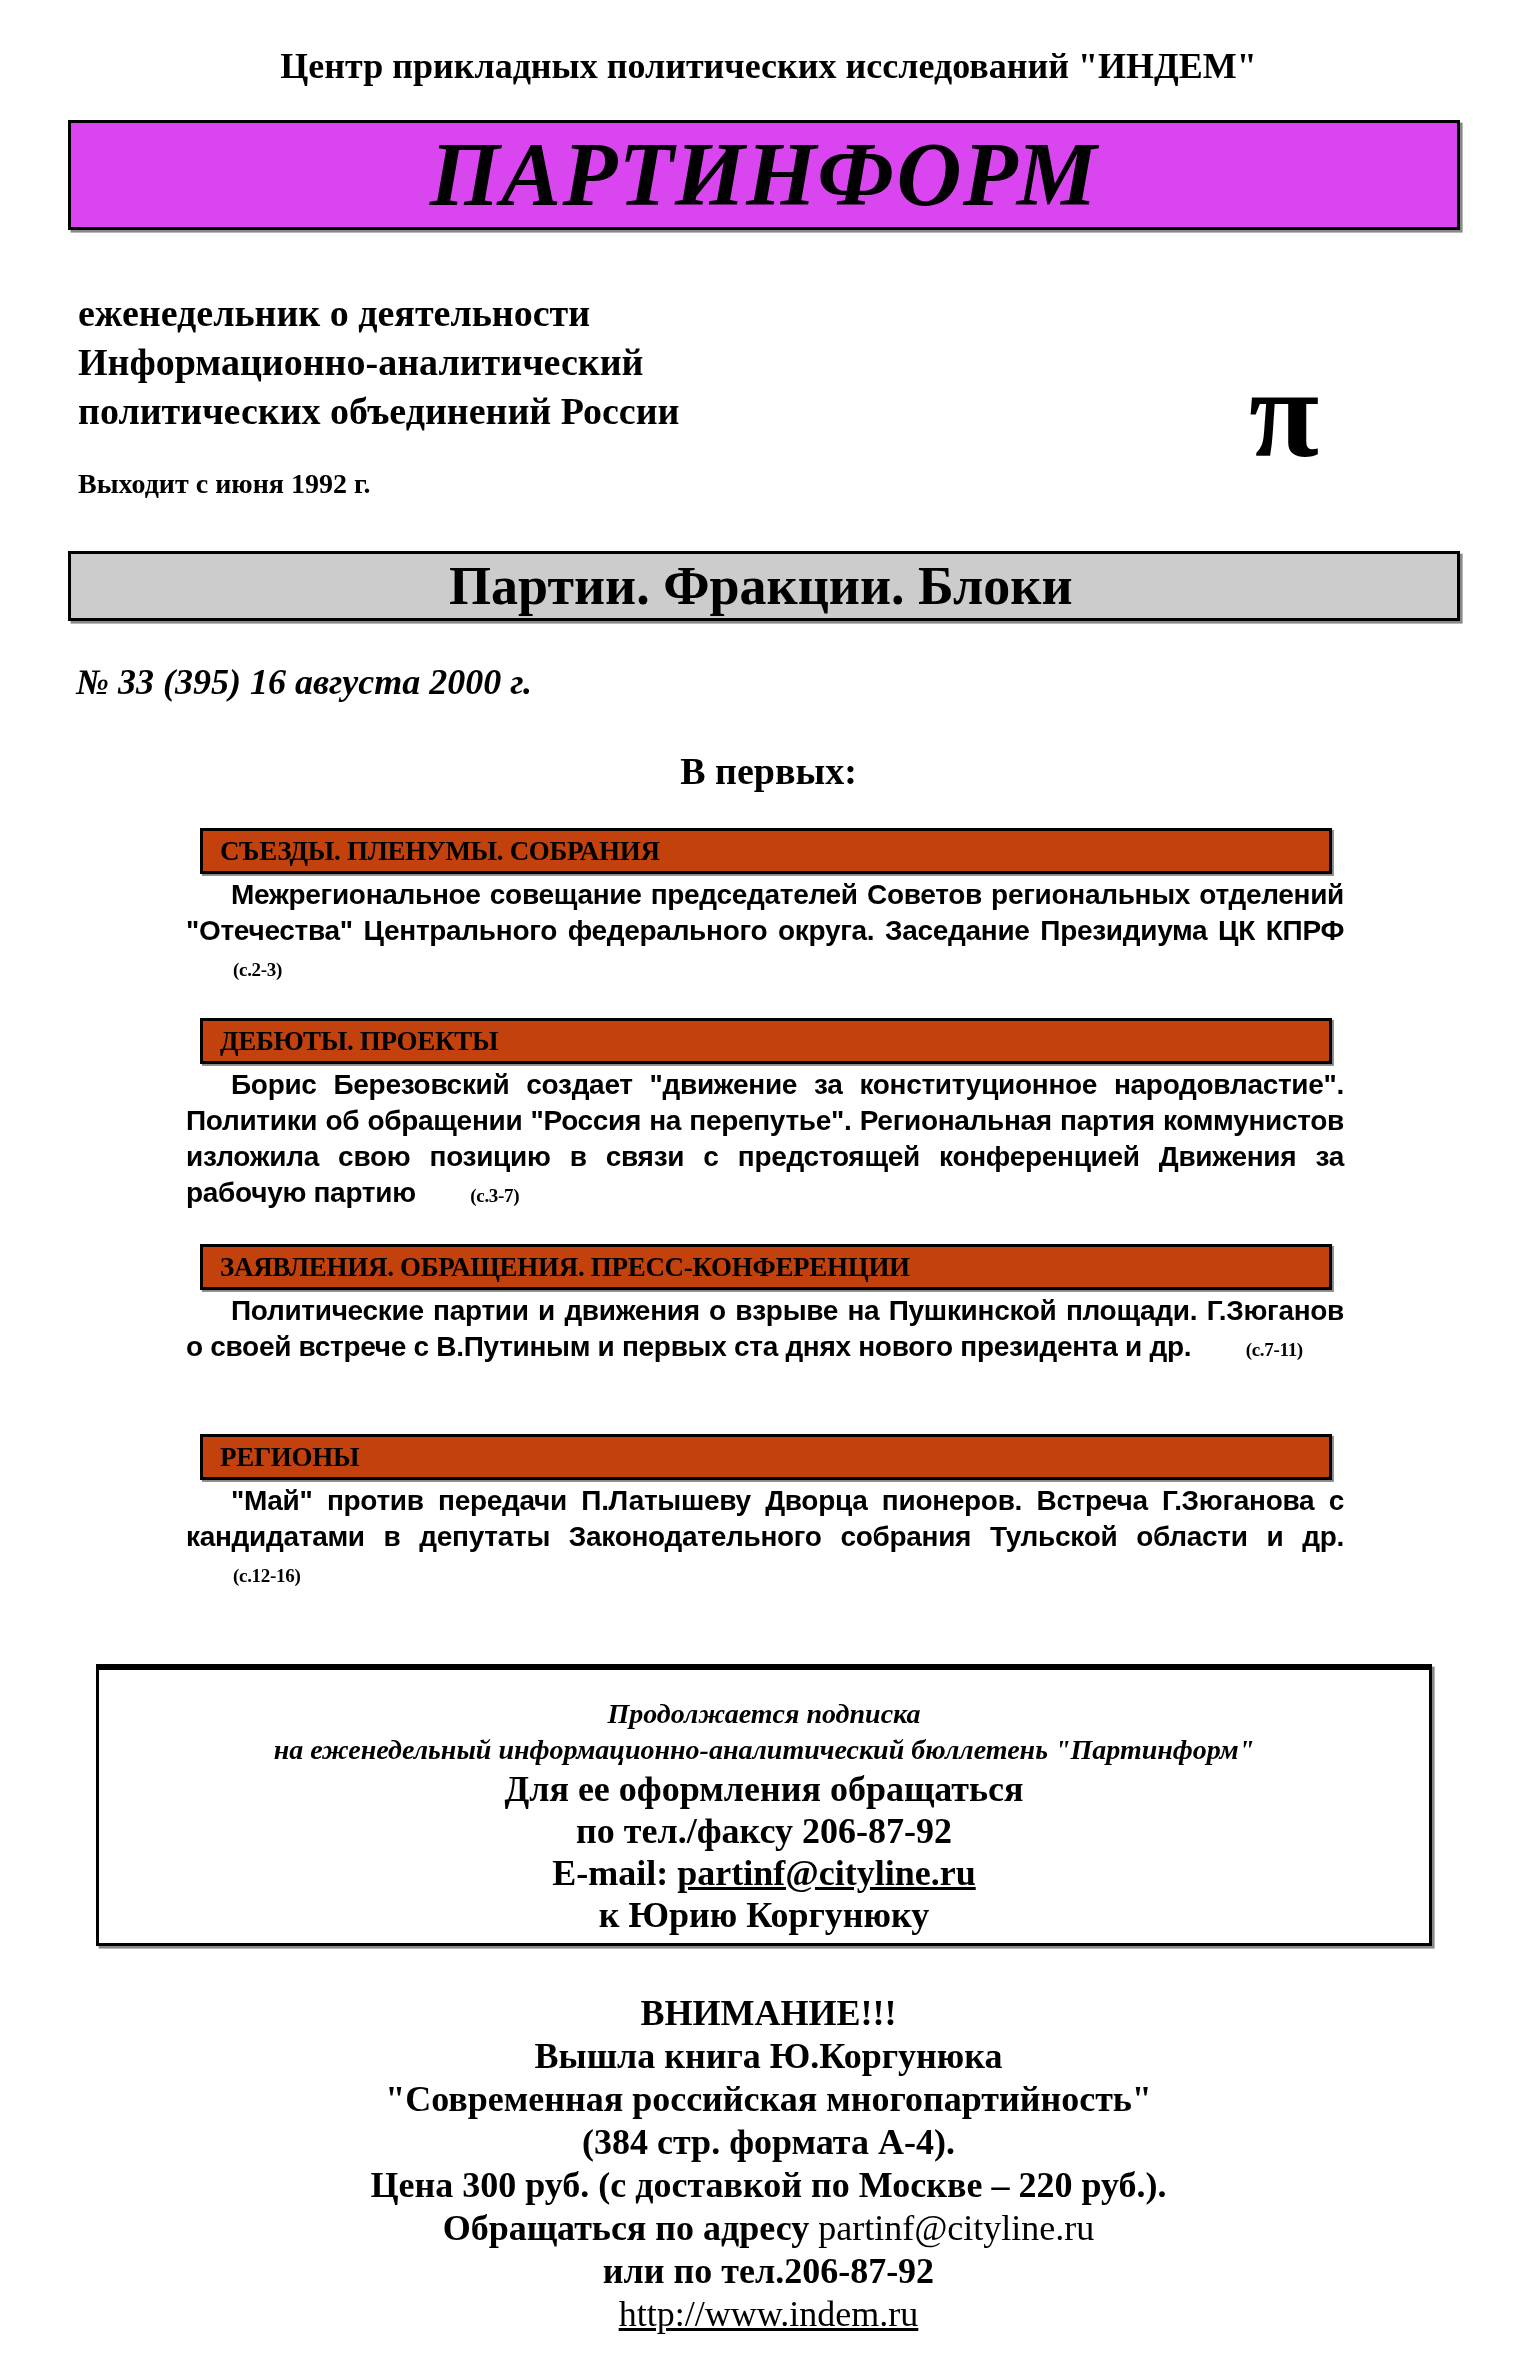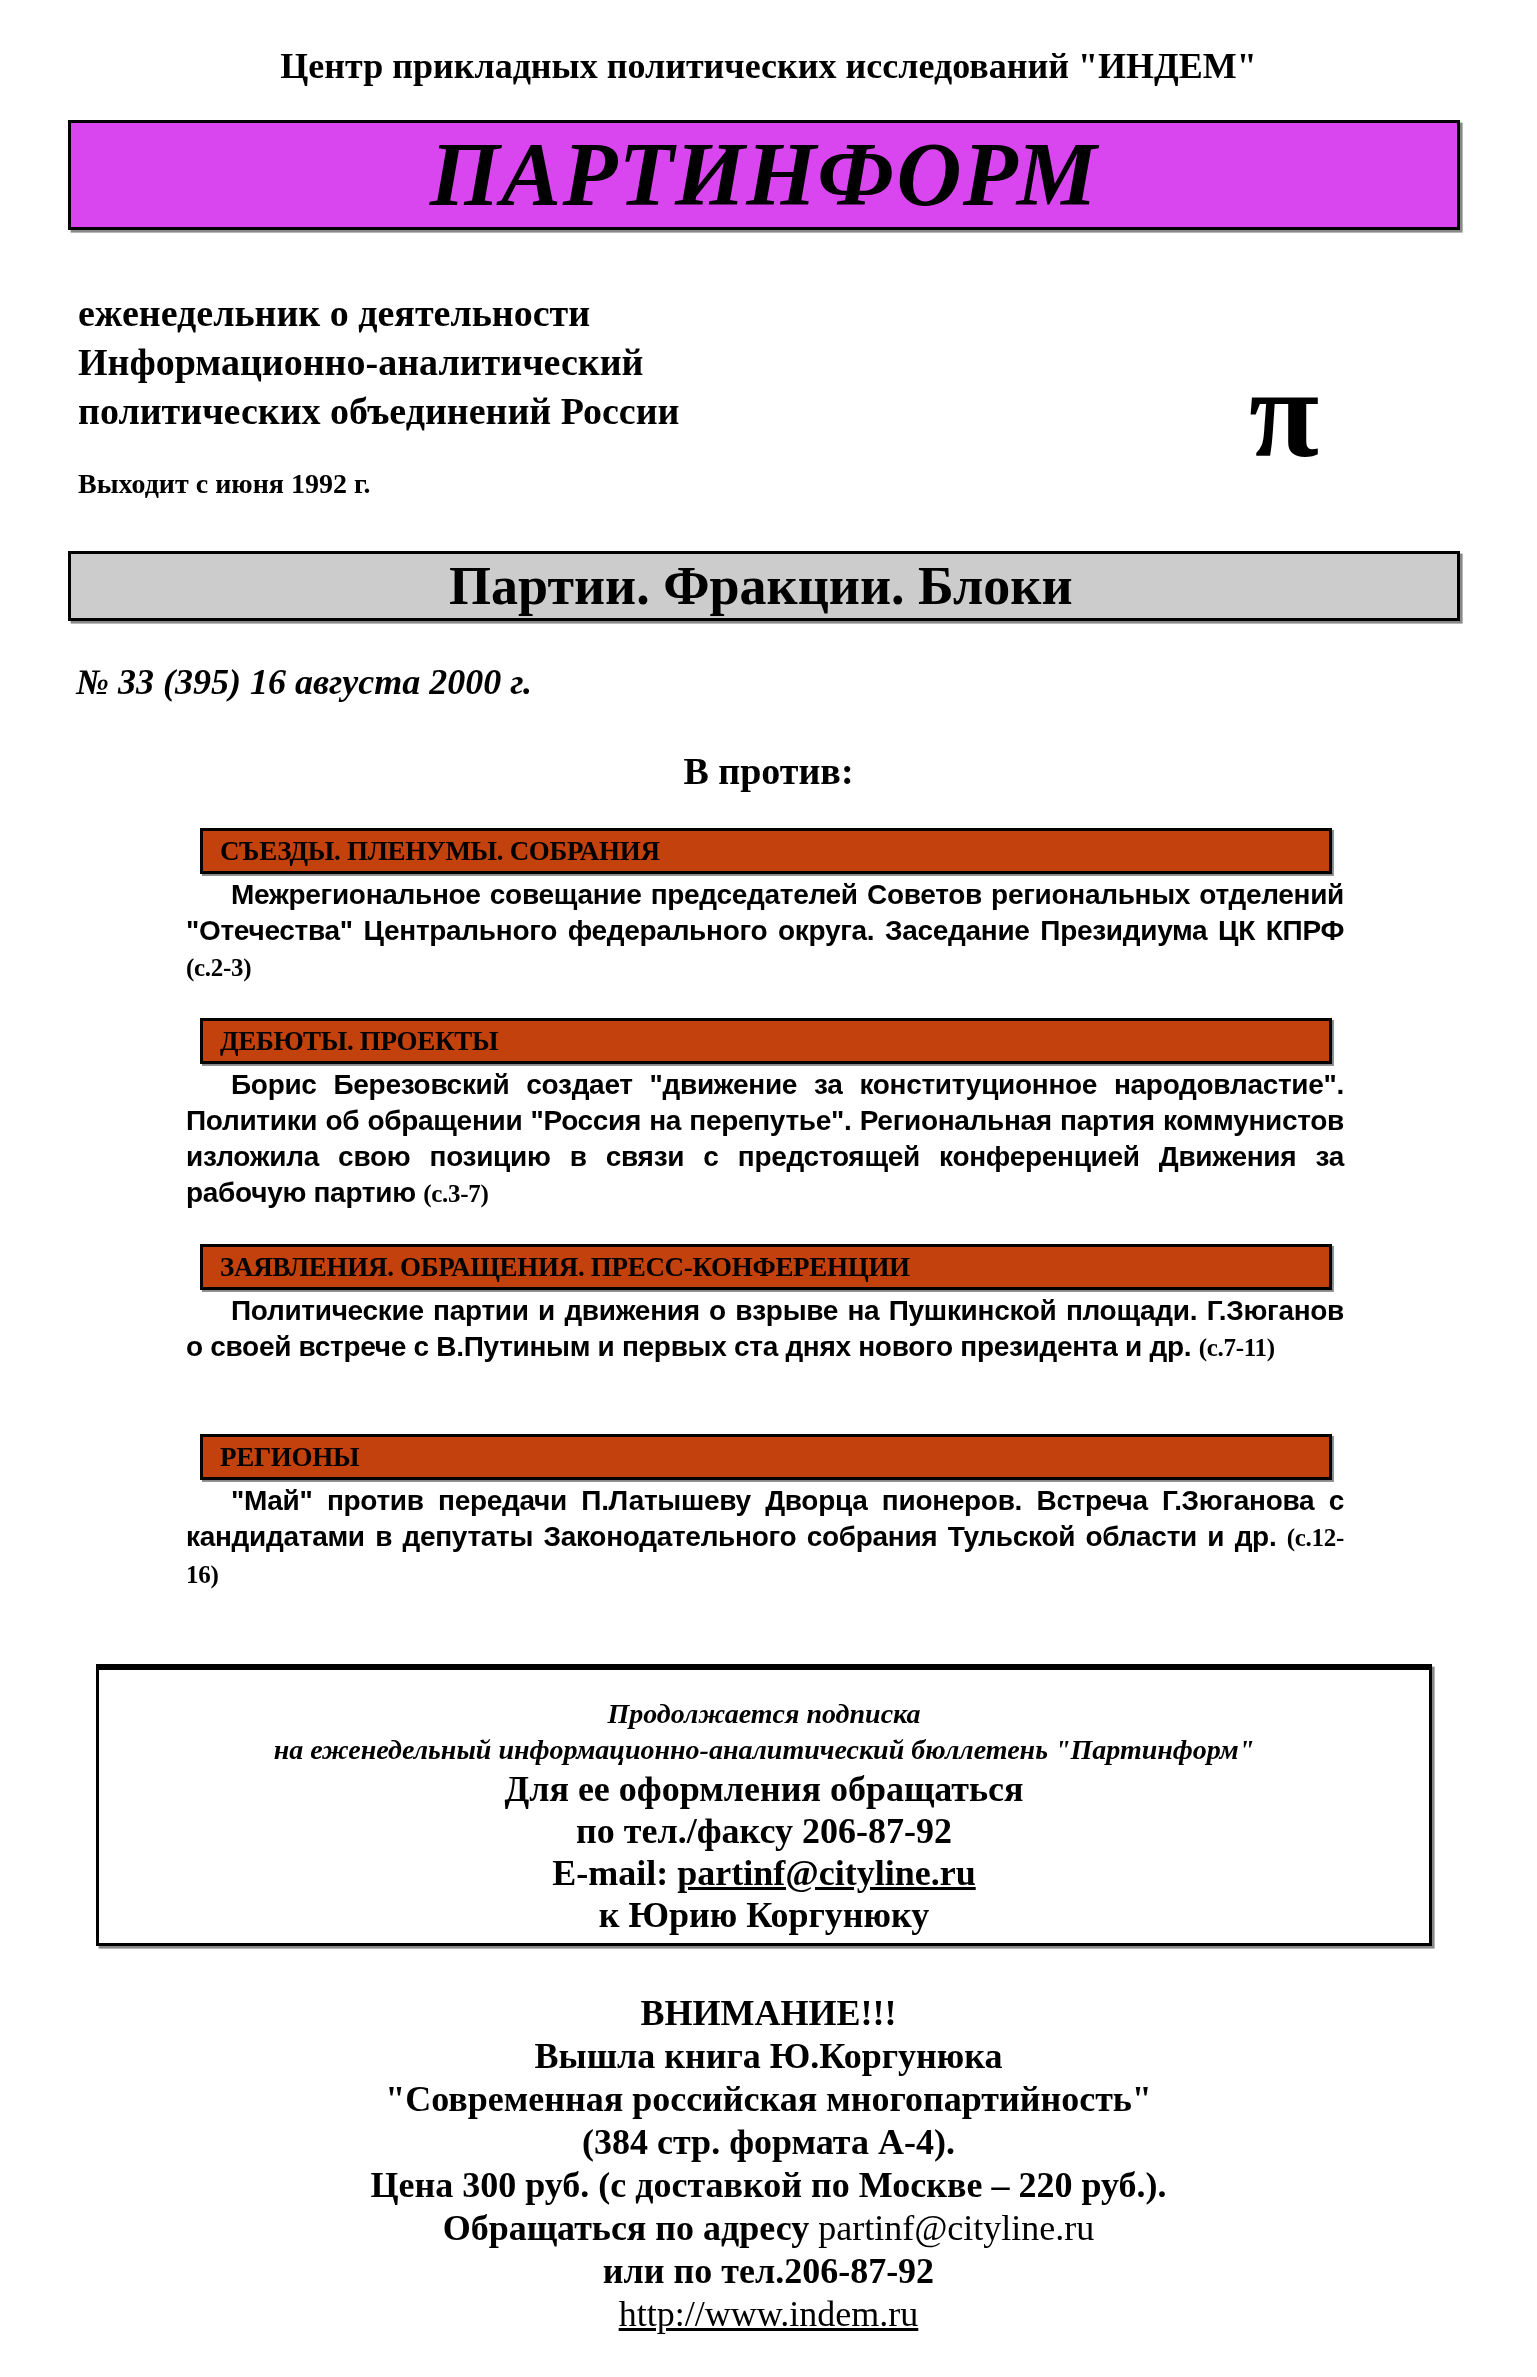--- a/index.html
+++ b/index.html
@@ -60,21 +60,21 @@
   }
   .toc-bar-title {
     font-size: 27px; font-weight: bold; text-transform: uppercase; letter-spacing: -0.3px;
   }
   .toc-text {
     font-family: "Liberation Sans", "DejaVu Sans", sans-serif; font-weight: bold;
     font-size: 28px; line-height: 36px; text-align: justify; text-indent: 45px;
     margin: 2.6px 0 0 0; letter-spacing: -0.3px;
   }
   .toc-pages {
-    font-family: "Liberation Serif", "DejaVu Serif", serif; font-weight: bold; font-size: 25px;
+    font-family: "Liberation Serif", "DejaVu Serif", serif; font-weight: bold; font-size: 19px; margin-left: 47px;
   }
   #toc-s0 { position: absolute; top: 0; left: 0; width: 1158px; }
   #toc-s1 { position: absolute; top: 190px; left: 0; width: 1158px; }
   #toc-s2 { position: absolute; top: 416px; left: 0; width: 1158px; }
   #toc-s3 { position: absolute; top: 606px; left: 0; width: 1158px; }
 
   #subscription-box {
     position: absolute; top: 1664px; left: 96px; width: 1336px; height: 282px;
     box-sizing: border-box; border: 3.8px solid #000; border-top-width: 6.4px;
     box-shadow: 2.6px 2.6px 0 #888; background: #fff; text-align: center;
@@ -109,21 +109,21 @@
 <div id="pi-logo">π</div>
 
 <div id="since">Выходит с июня 1992 г.</div>
 
 <div id="section-banner">
   <span id="section-banner-title">Партии. Фракции. Блоки</span>
 </div>
 
 <div id="issue-line">№ 33 (395) 16 августа 2000 г.</div>
 
-<div id="toc-heading">В против:</div>
+<div id="toc-heading">В первых:</div>
 
 <div id="toc">
   <div id="toc-s0" class="toc-section">
     <div class="toc-bar">
       <span class="toc-bar-title serif">СЪЕЗДЫ. ПЛЕНУМЫ. СОБРАНИЯ</span>
     </div>
     <p class="toc-text"><span>Межрегиональное совещание председателей Советов региональных отделений "Отечества" Центрального федерального округа. Заседание Президиума ЦК КПРФ</span> <span class="toc-pages">(с.2-3)</span></p>
   </div>
   <div id="toc-s1" class="toc-section">
     <div class="toc-bar">

